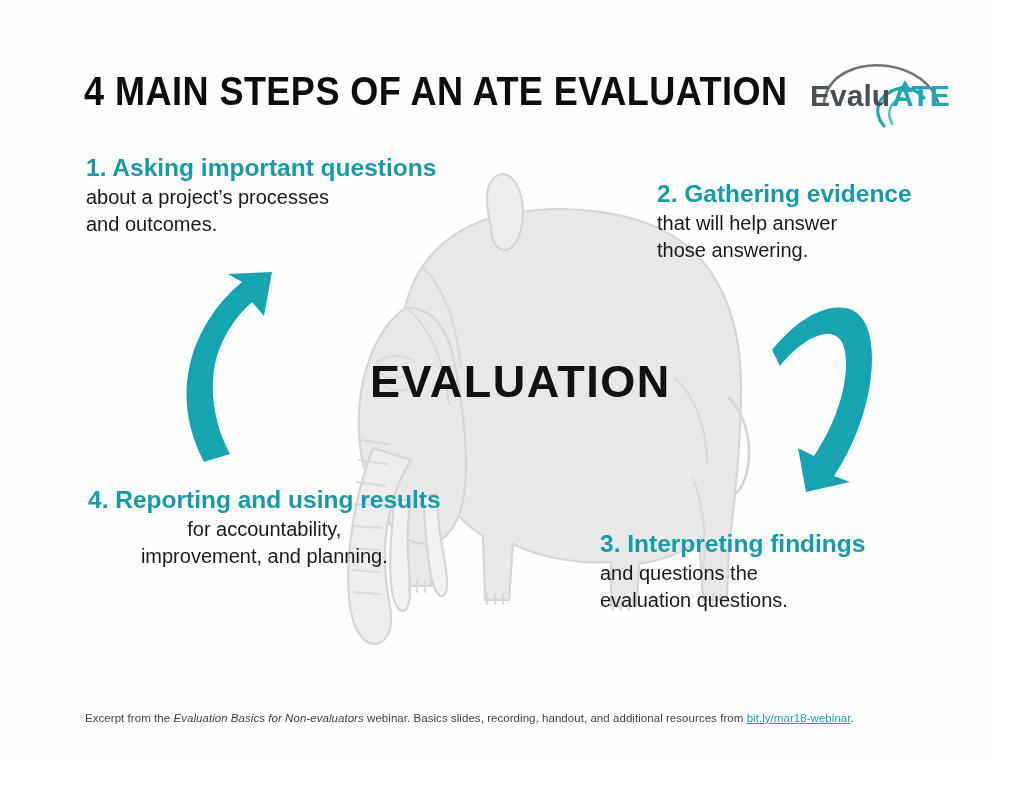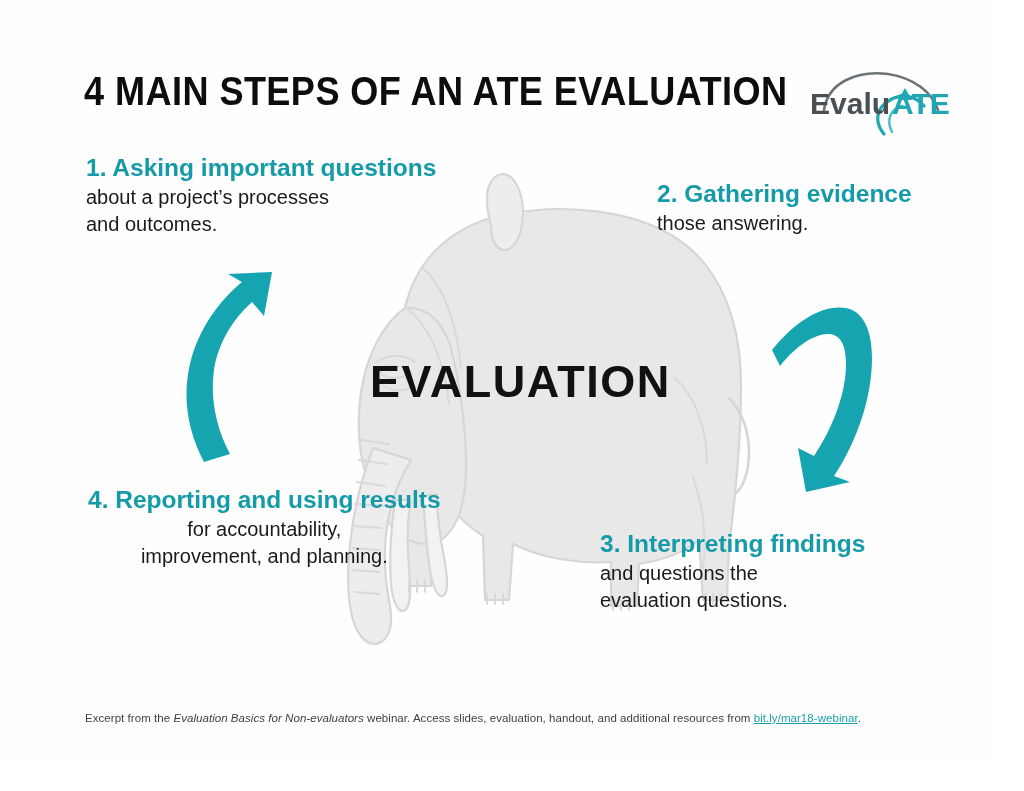--- a/index.html
+++ b/index.html
@@ -45,21 +45,21 @@
     color: #0d0d0d;
     white-space: nowrap;
     transform: scaleX(0.88);
     transform-origin: left center;
   }
 
   
   .logo {
     position: absolute;
     left: 806px;
-    top: 66px;
+    top: 58px;
     width: 176px;
     height: 70px;
   }
   .logo svg { display: block; }
 
   
   .elephant {
     position: absolute;
     left: 255px;
     top: 148px;
@@ -273,32 +273,33 @@
   <div class="center-word">EVALUATION</div>
 
   <div class="step step-1">
     <div class="step-head">1. Asking important questions</div>
     <div class="step-body">about a project’s processes</div>
     <div class="step-body">and outcomes.</div>
   </div>
 
   <div class="step step-2">
     <div class="step-head">2. Gathering evidence</div>
+    <div class="step-body">that will help answer</div>
     <div class="step-body">those answering.</div>
   </div>
 
   <div class="step step-3">
     <div class="step-head">3. Interpreting findings</div>
     <div class="step-body">and questions the</div>
     <div class="step-body">evaluation questions.</div>
   </div>
 
   <div class="step step-4">
     <div class="step-head">4. Reporting and using results</div>
     <div class="step-body">for accountability,</div>
     <div class="step-body">improvement, and planning.</div>
   </div>
 
   <div class="footer">
-    <span>Excerpt from the </span><span class="ital">Evaluation Basics for Non-evaluators</span><span> webinar. Access slides, evaluation, handout, and additional resources from </span><a class="flink" href="#">bit.ly/mar18-webinar</a><span>.</span>
+    <span>Excerpt from the </span><span class="ital">Evaluation Basics for Non-evaluators</span><span> webinar. Basics slides, recording, handout, and additional resources from </span><a class="flink" href="#">bit.ly/mar18-webinar</a><span>.</span>
   </div>
 
 </div>
 
 </body></html>

